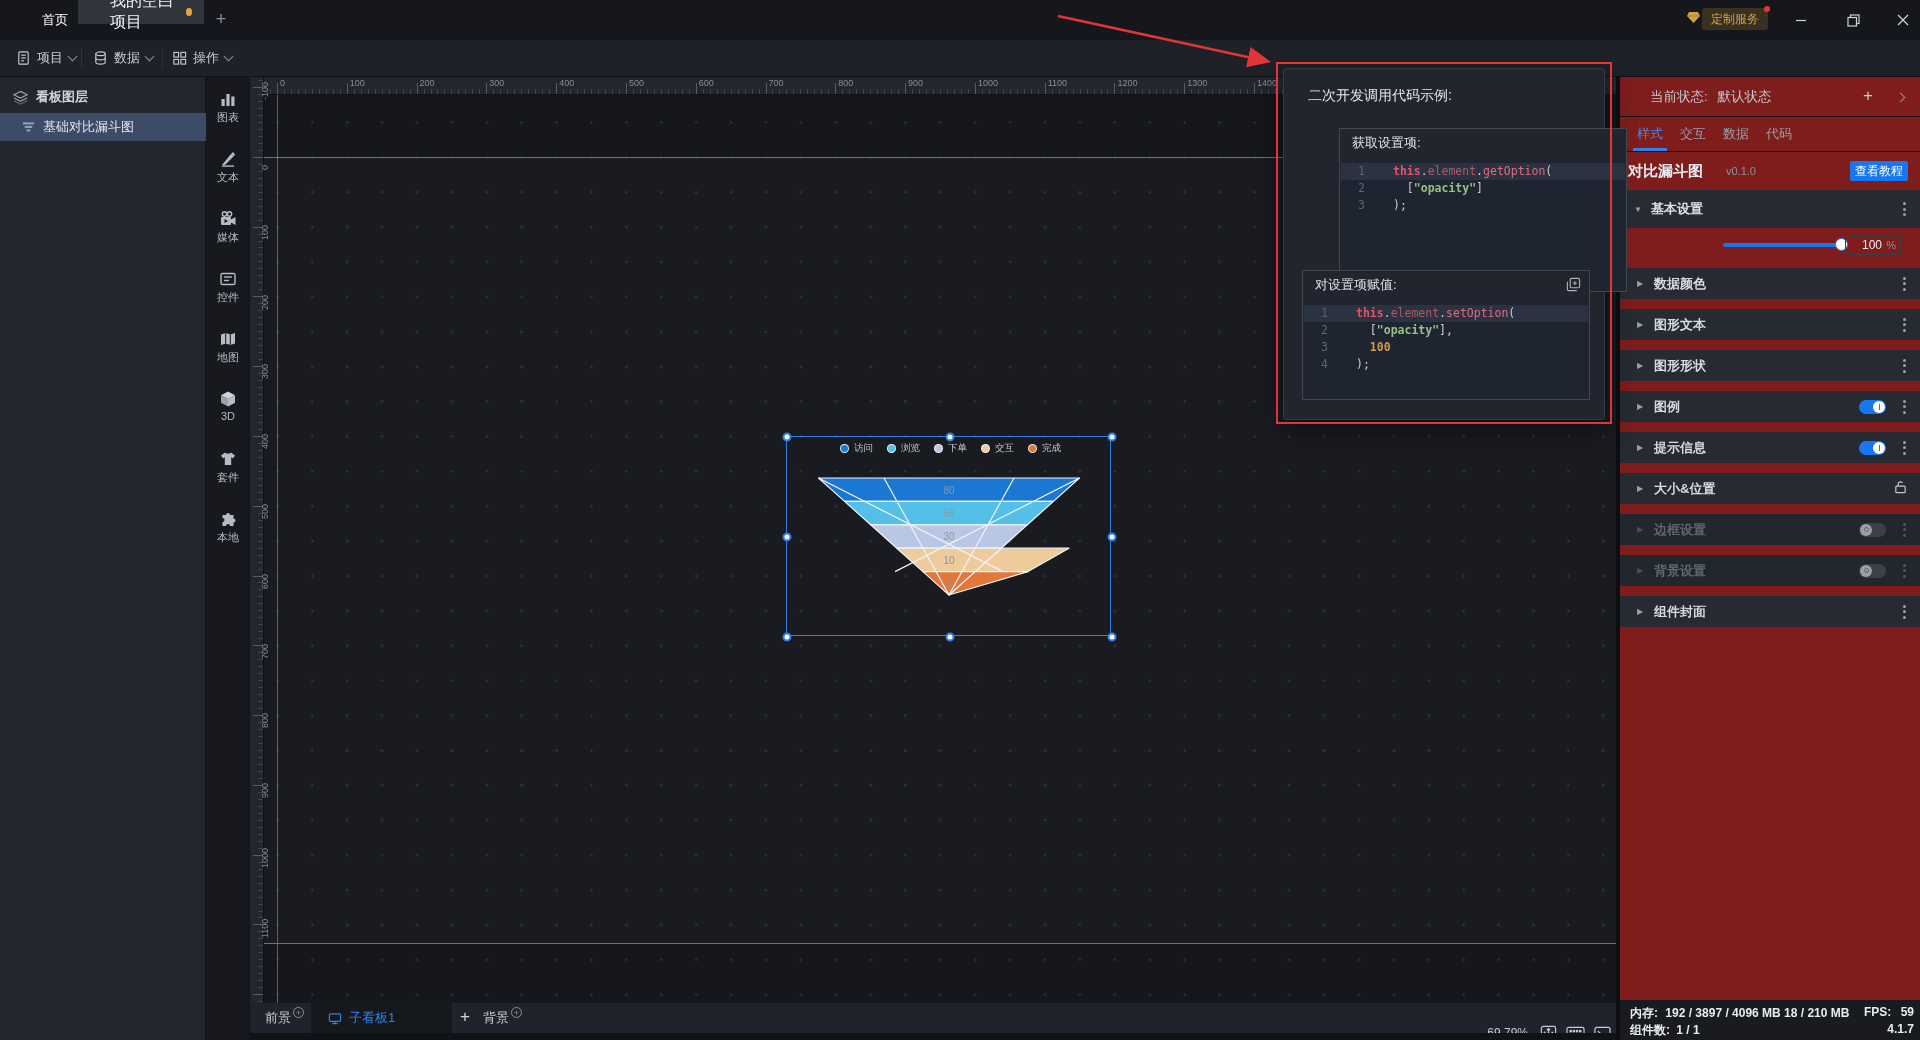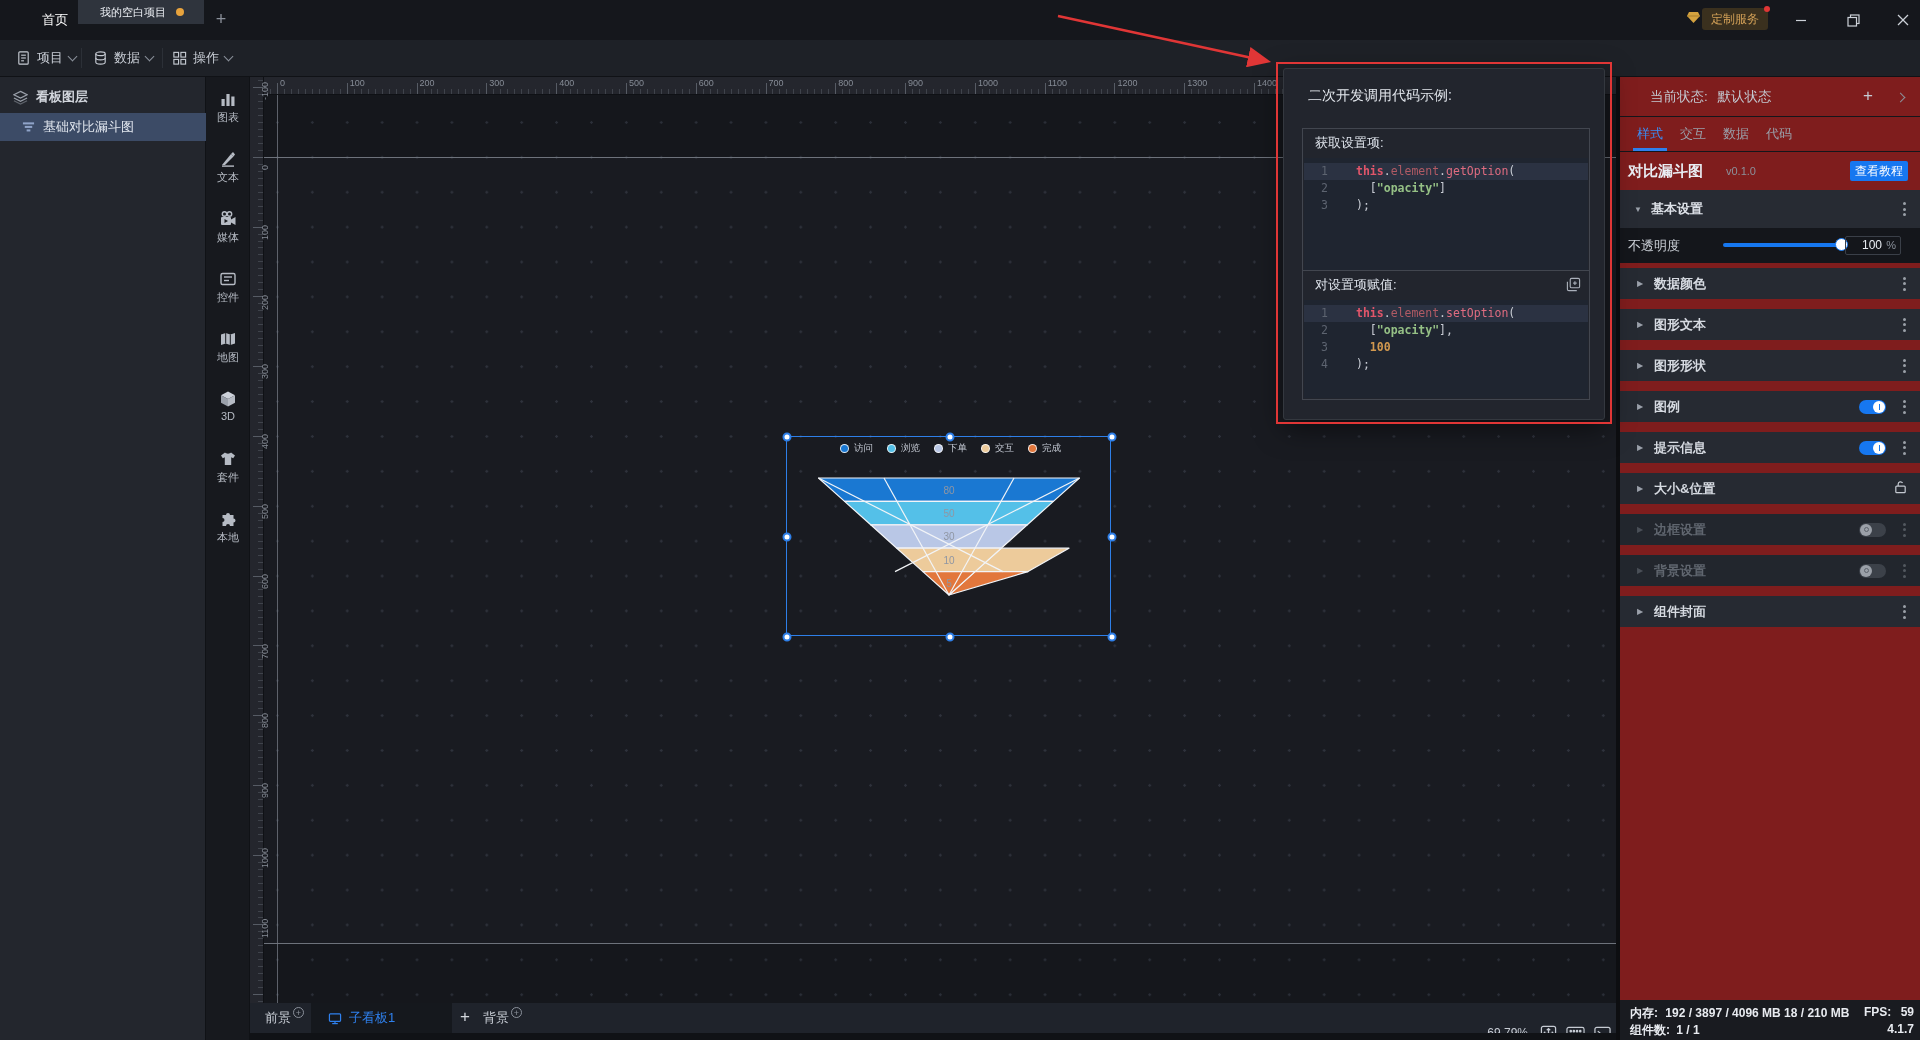--- a/index.html
+++ b/index.html
@@ -3,21 +3,21 @@
 <meta charset="utf-8">
 <style>
   html,body{margin:0;padding:0;background:#0d0e11;}
   #root{position:relative;width:1920px;height:1040px;overflow:hidden;
         font-family:"Liberation Sans","DejaVu Sans",sans-serif;color:#ccd1d9;
         -webkit-font-smoothing:antialiased;}
 
   
   .tabbar{position:absolute;left:0;top:0;width:1920px;height:40px;background:#15171c;}
   .tab-home{position:absolute;left:16px;top:0;width:78px;height:40px;display:flex;align-items:center;justify-content:center;font-size:13px;color:#ffffff;cursor:default;}
-  .tab-active{position:absolute;left:78px;top:0;width:126px;height:24px;background:#2f343d;display:flex;align-items:center;padding:0 12px 0 22px;box-sizing:border-box;font-size:11px;color:#eef1f6;}
+  .tab-active{position:absolute;left:78px;top:0;width:126px;height:24px;background:#2f343d;display:flex;align-items:center;padding:0 12px 0 32px;box-sizing:border-box;font-size:16px;color:#eef1f6;}
   .tab-dot{width:8px;height:8px;border-radius:50%;background:#e8a33d;margin-left:10px;}
   .newtab{position:absolute;left:210px;top:9px;width:22px;height:22px;color:#8a909a;font-size:18px;line-height:20px;text-align:center;}
   .gem{position:absolute;left:1686px;top:10px;}
   .svc-badge{position:absolute;left:1702px;top:8px;height:22px;padding:0 9px;background:#3a301e;border-radius:3px;color:#d2a057;font-size:12px;line-height:22px;}
   .svc-dot{position:absolute;right:-2px;top:-2px;width:6px;height:6px;border-radius:50%;background:#e03636;}
   .winbtn{position:absolute;top:6px;width:30px;height:28px;display:flex;align-items:center;justify-content:center;color:#ccd1d8;}
 
   
   .menubar{position:absolute;left:0;top:40px;width:1920px;height:37px;background:#1e2127;border-bottom:1px solid #101216;box-sizing:border-box;}
   .menu-item{position:absolute;top:0;height:36px;display:flex;align-items:center;gap:6px;font-size:13px;color:#c9ced6;}
@@ -385,21 +385,21 @@
         <div class="handle" style="left: 325px; top: 100px;"></div>
         <div class="handle" style="left: 0px; top: 200px;"></div>
         <div class="handle" style="left: 162.5px; top: 200px;"></div>
         <div class="handle" style="left: 325px; top: 200px;"></div>
       </div>
   </div>
 
   <div class="popup">
     <div class="popup-title">二次开发调用代码示例:</div>
 
-    <div class="code-box" style="top:59px;height:164px;">
+    <div class="code-box" style="top:59px;height:164px;margin-left:37px;">
       <div class="hd">获取设置项:</div>
       <div class="code-area" id="code-get">
           <div class="code-line hl">
             <span class="ln">1</span>
             <span style="white-space: pre;"><span class="tok-kw">this</span><span class="tok-p">.</span><span class="tok-prop">element</span><span class="tok-p">.</span><span class="tok-fn">getOption</span><span class="tok-p">(</span></span>
           </div>
           <div class="code-line">
             <span class="ln">2</span>
             <span style="white-space: pre;"><span class="tok-p">  [</span><span class="tok-str">"opacity"</span><span class="tok-p">]</span></span>
           </div>
@@ -473,23 +473,20 @@
     <div class="rp-basic">
       <span class="caret" style="width:10px;margin-left:14px;font-size:8px;color:#9aa0aa;">▼</span>
       <span style="margin-left:7px;">基本设置</span>
       <span class="kebab">
           <i></i>
           <i></i>
           <i></i>
         </span>
     </div>
 
-    <div class="rp-opacity">
-      <span class="op-label">不透明度</span>
-    </div>
     <div class="slider-track"></div>
     <div class="slider-knob"></div>
     <div class="op-box">
       <span class="v">100</span>
       <span class="u">%</span>
     </div>
 
     <div id="rp-sections">
         <div class="rp-row" style="top: 191px;">
           <span class="caret">▶</span>

